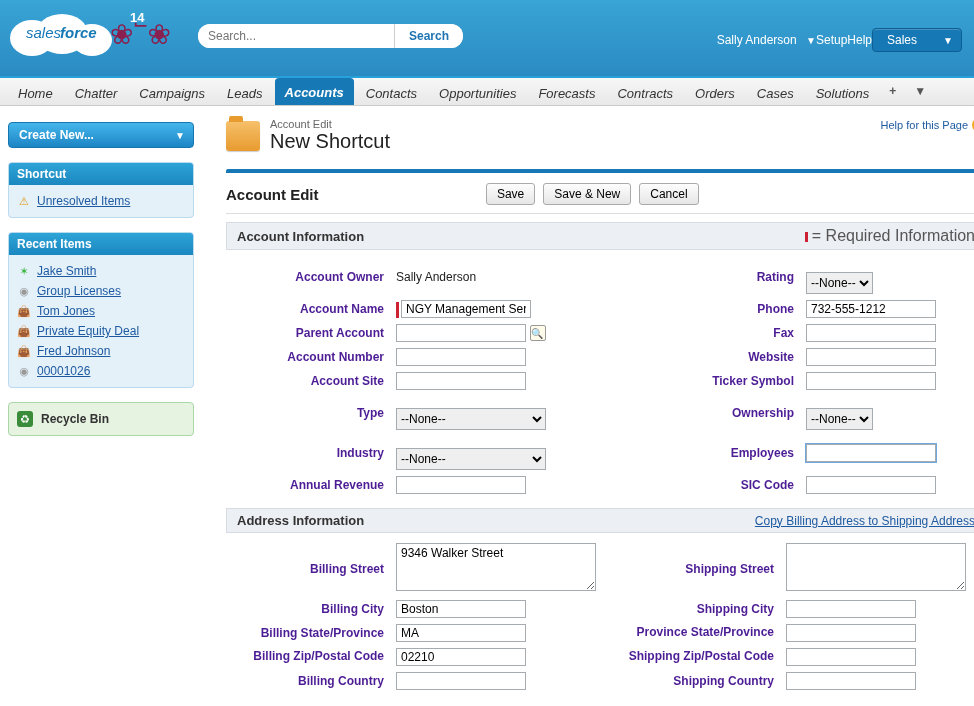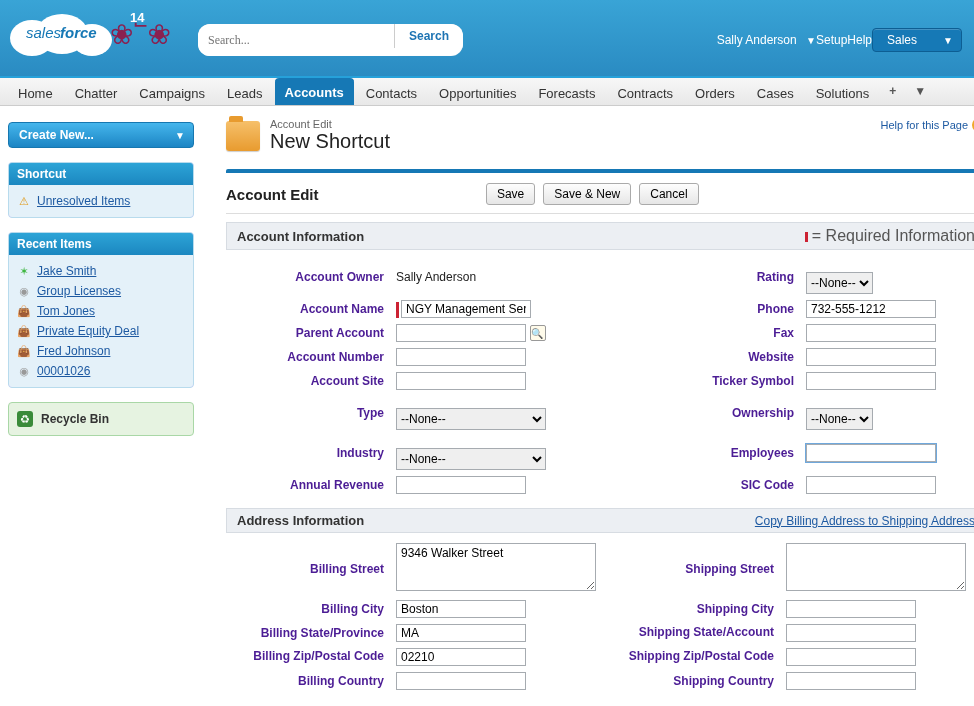--- a/index.html
+++ b/index.html
@@ -5,35 +5,35 @@
 * { box-sizing: border-box; margin: 0; padding: 0; }
 body { font-family: Arial, Helvetica, sans-serif; font-size: 12px; color: #222; background: #fff; width: 974px; }
 
 
 .header-bar { background: linear-gradient(to bottom, #39a4d6, #2a8bc2); height: 76px; position: relative; }
 .logo-cloud { position: absolute; left: 8px; top: 8px; width: 120px; height: 60px; }
 .logo-svg { width: 108px; height: 56px; }
 .flower-deco { position: absolute; left: 110px; top: 18px; font-size: 28px; color: #8a2050; }
 .pink-big { position: absolute; left: 130px; top: 10px; font-size: 13px; color: #fff; font-weight: bold; }
 .search-box { position: absolute; left: 198px; top: 24px; }
-.search-input { width: 200px; height: 32px; border: none; border-radius: 12px 0 0 12px; padding: 9px 10px; font-size: 12px; outline: none; font-family: Liberation Serif, serif; }
+.search-input { width: 200px; height: 24px; border: none; border-radius: 12px 0 0 12px; padding: 9px 10px; font-size: 12px; outline: none; }
 .search-btn { height: 24px; border: none; background: #fff; color: #1e74b3; border-radius: 0 12px 12px 0; padding: 0 14px; font-size: 12px; font-weight: bold; cursor: pointer; vertical-align: top; margin-left: -4px; }
 .search-wrap { display: inline-flex; background: #fff; border-radius: 12px; overflow: hidden; box-shadow: 0 1px 2px rgba(0,0,0,0.2) inset; }
 .search-wrap input { border-radius: 0; }
 .search-wrap button { border-radius: 0; border-left: 1px solid #ccc; }
 .header-right { position: absolute; right: 12px; top: 28px; color: #fff; font-size: 12px; display: flex; align-items: center; gap: 0; }
 .header-right a { color: #fff; text-decoration: none; cursor: pointer; }
 .user-menu { cursor: pointer; }
 .user-menu .caret { margin-left: 6px; font-size: 10px; }
 .app-pill { background: #1679b6; border: 1px solid #0d5e93; border-radius: 4px; padding: 4px 28px 4px 14px; color: #fff; min-width: 90px; position: relative; cursor: pointer; box-shadow: inset 0 1px 0 rgba(255,255,255,0.2); }
 .app-pill .caret { position: absolute; right: 8px; top: 6px; font-size: 10px; }
 
 
 .tabbar { background: linear-gradient(to bottom, #f7f7f7, #e8e8e8); border-bottom: 1px solid #ccc; border-top: 2px solid #26a1da; height: 30px; display: flex; align-items: stretch; padding: 0 8px; gap: 2px; }
-.tab { padding: 6px 10px 0 10px; color: #333; font-size: 13px; cursor: pointer; border-top: 2px solid transparent; }
+.tab { padding: 6px 10px 0 10px; color: #333; font-size: 13px; cursor: pointer; border-top: 2px solid transparent; font-style: italic; }
 .tab.active { background: #1678b5; color: #fff; border-radius: 4px 4px 0 0; border-top: 2px solid #1678b5; font-weight: bold; padding-top: 5px;}
 .tab-plus { padding: 6px 8px; color: #555; cursor: pointer; font-weight: bold; }
 .tab-caret { padding: 6px 8px; color: #555; cursor: pointer; }
 
 
 .page { display: flex; }
 .sidebar { width: 206px; padding: 16px 8px; }
 .main { flex: 1; padding: 12px 12px 20px 24px; }
 
 
@@ -286,21 +286,21 @@
 
       <div class="lbl">Billing City</div>
       <div class="fld"><input type="text" value="Boston" style=""></div>
       <div class="spacer-col"></div>
       <div class="lbl">Shipping City</div>
       <div class="fld"><input type="text" class="wide" value="" style=""></div>
 
       <div class="lbl">Billing State/Province</div>
       <div class="fld"><input type="text" value="MA" style=""></div>
       <div class="spacer-col"></div>
-      <div class="lbl" style="line-height:1.1">Shipping State/Account</div>
+      <div class="lbl" style="line-height:1.1">Province State/Province</div>
       <div class="fld"><input type="text" class="wide" value="" style=""></div>
 
       <div class="lbl" style="line-height:1.1">Billing Zip/Postal Code</div>
       <div class="fld"><input type="text" value="02210" style=""></div>
       <div class="spacer-col"></div>
       <div class="lbl" style="line-height:1.1">Shipping Zip/Postal Code</div>
       <div class="fld"><input type="text" class="wide" value="" style=""></div>
 
       <div class="lbl">Billing Country</div>
       <div class="fld"><input type="text" value="" style=""></div>

